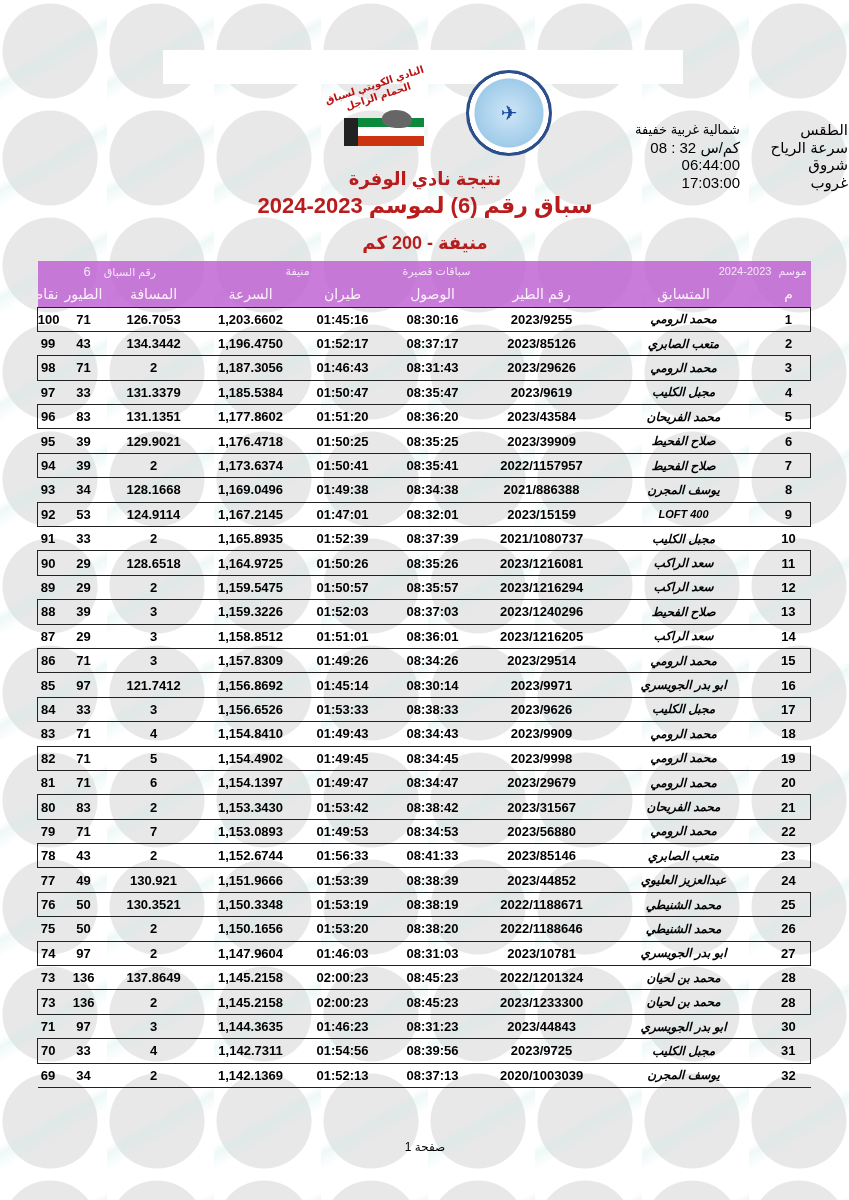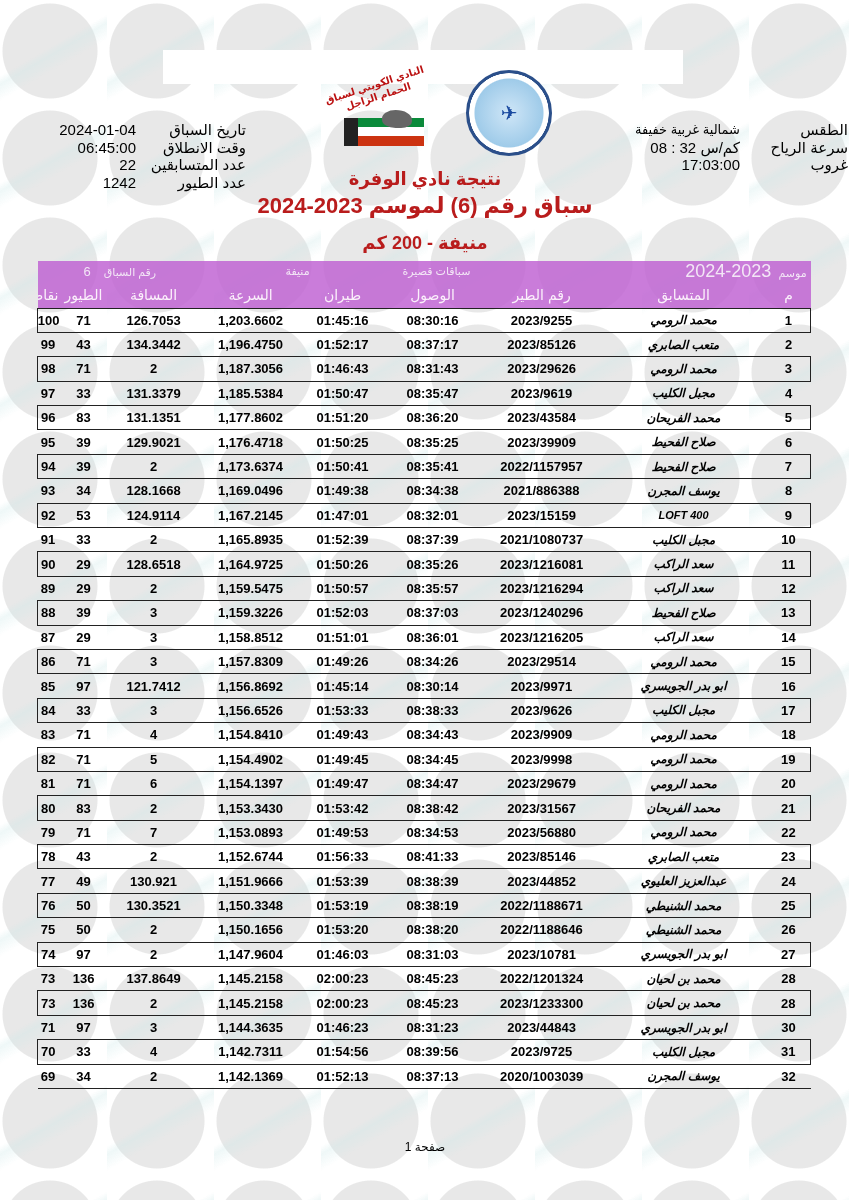--- a/index.html
+++ b/index.html
@@ -71,47 +71,33 @@
 <div class="content">
   <div class="blank-band"></div>
 
   <div class="logo-left">
     <div class="arc">النادي الكويتي لسباق الحمام الزاجل</div>
     <div class="flag"></div>
     <div class="bird"></div>
   </div>
   <div class="logo-right">✈</div>
 
-  <div class="info info-left">
-    <div class="row">
-      <span class="val">2024-01-04</span>
-      <span class="lbl">تاريخ السباق</span>
-    </div>
-    <div class="row">
-      <span class="val">06:45:00</span>
-      <span class="lbl">وقت الانطلاق</span>
-    </div>
-    <div class="row">
-      <span class="val">22</span>
-      <span class="lbl">عدد المتسابقين</span>
-    </div>
-    <div class="row">
-      <span class="val">1242</span>
-      <span class="lbl">عدد الطيور</span>
-    </div>
-  </div>
 
   <div class="info info-right">
     <div class="row">
       <span class="val" style="direction:rtl;font-size:13px;">شمالية غربية خفيفة</span>
       <span class="lbl">الطقس</span>
     </div>
     <div class="row">
       <span class="val">08 : 32 كم/س</span>
       <span class="lbl">سرعة الرياح</span>
+    </div>
+    <div class="row">
+      <span class="val">06:44:00</span>
+      <span class="lbl">شروق</span>
     </div>
     <div class="row">
       <span class="val">17:03:00</span>
       <span class="lbl">غروب</span>
     </div>
   </div>
 
   <div class="title t1">نتيجة نادي الوفرة</div>
   <div class="title t2">سباق رقم (6) لموسم 2023-2024</div>
   <div class="title t3">منيفة - 200 كم</div>
@@ -125,21 +111,21 @@
       <col style="width:80px">
         <col style="width:104px">
         <col style="width:90px">
         <col style="width:50px">
         <col style="width:21px">
     </colgroup>
     <thead>
       <tr class="meta-row">
         <td colspan="2" style="text-align:right;padding-right:4px;">
           <span>موسم</span>
-          <span style="font-size:18px;margin-right:4px;">2023-2024</span>
+          <span style="font-size:11px;margin-right:4px;">2023-2024</span>
         </td>
         <td colspan="2" style="text-align:left;padding-left:20px;">سباقات قصيرة</td>
         <td colspan="2" style="text-align:center;padding-left:14px;">منيفة</td>
         <td colspan="3" style="text-align:left;padding-left:46px;margin-left:44px;">
           <span>رقم السباق</span>
           <span style="font-size:13px;margin-right:10px;">6</span>
         </td>
       </tr>
       <tr class="head-row">
         <th>م</th>

